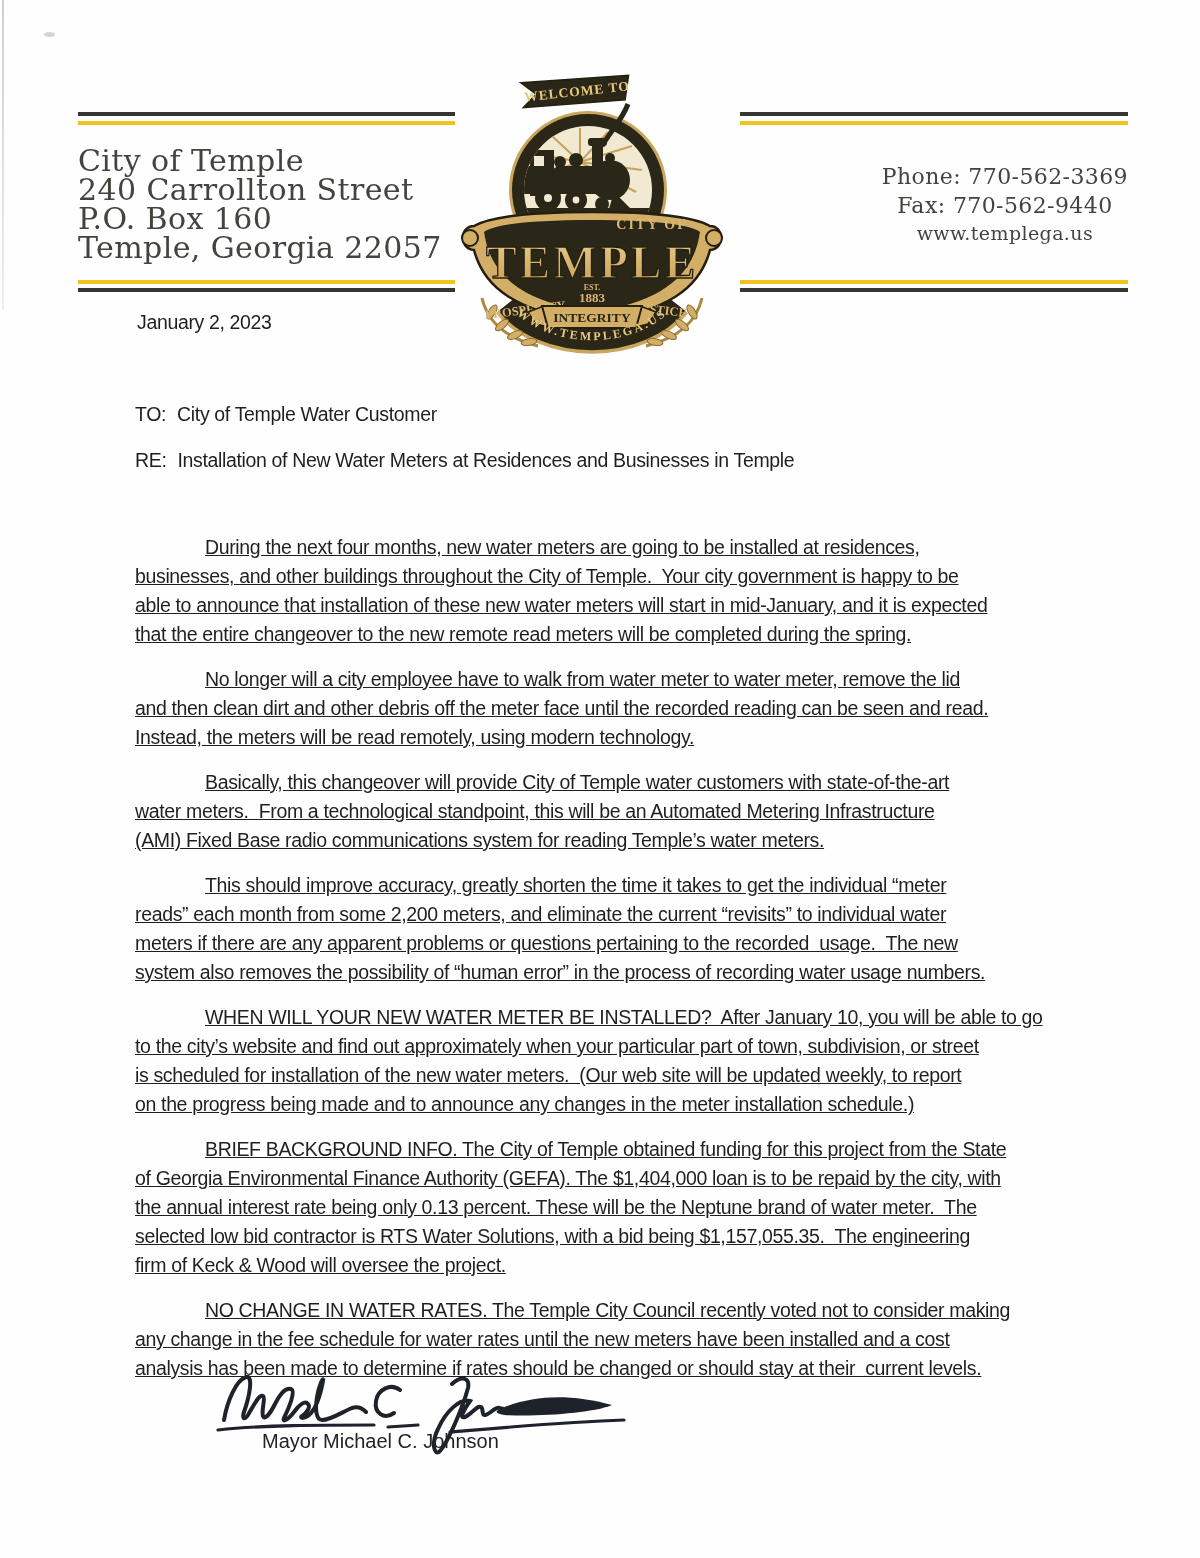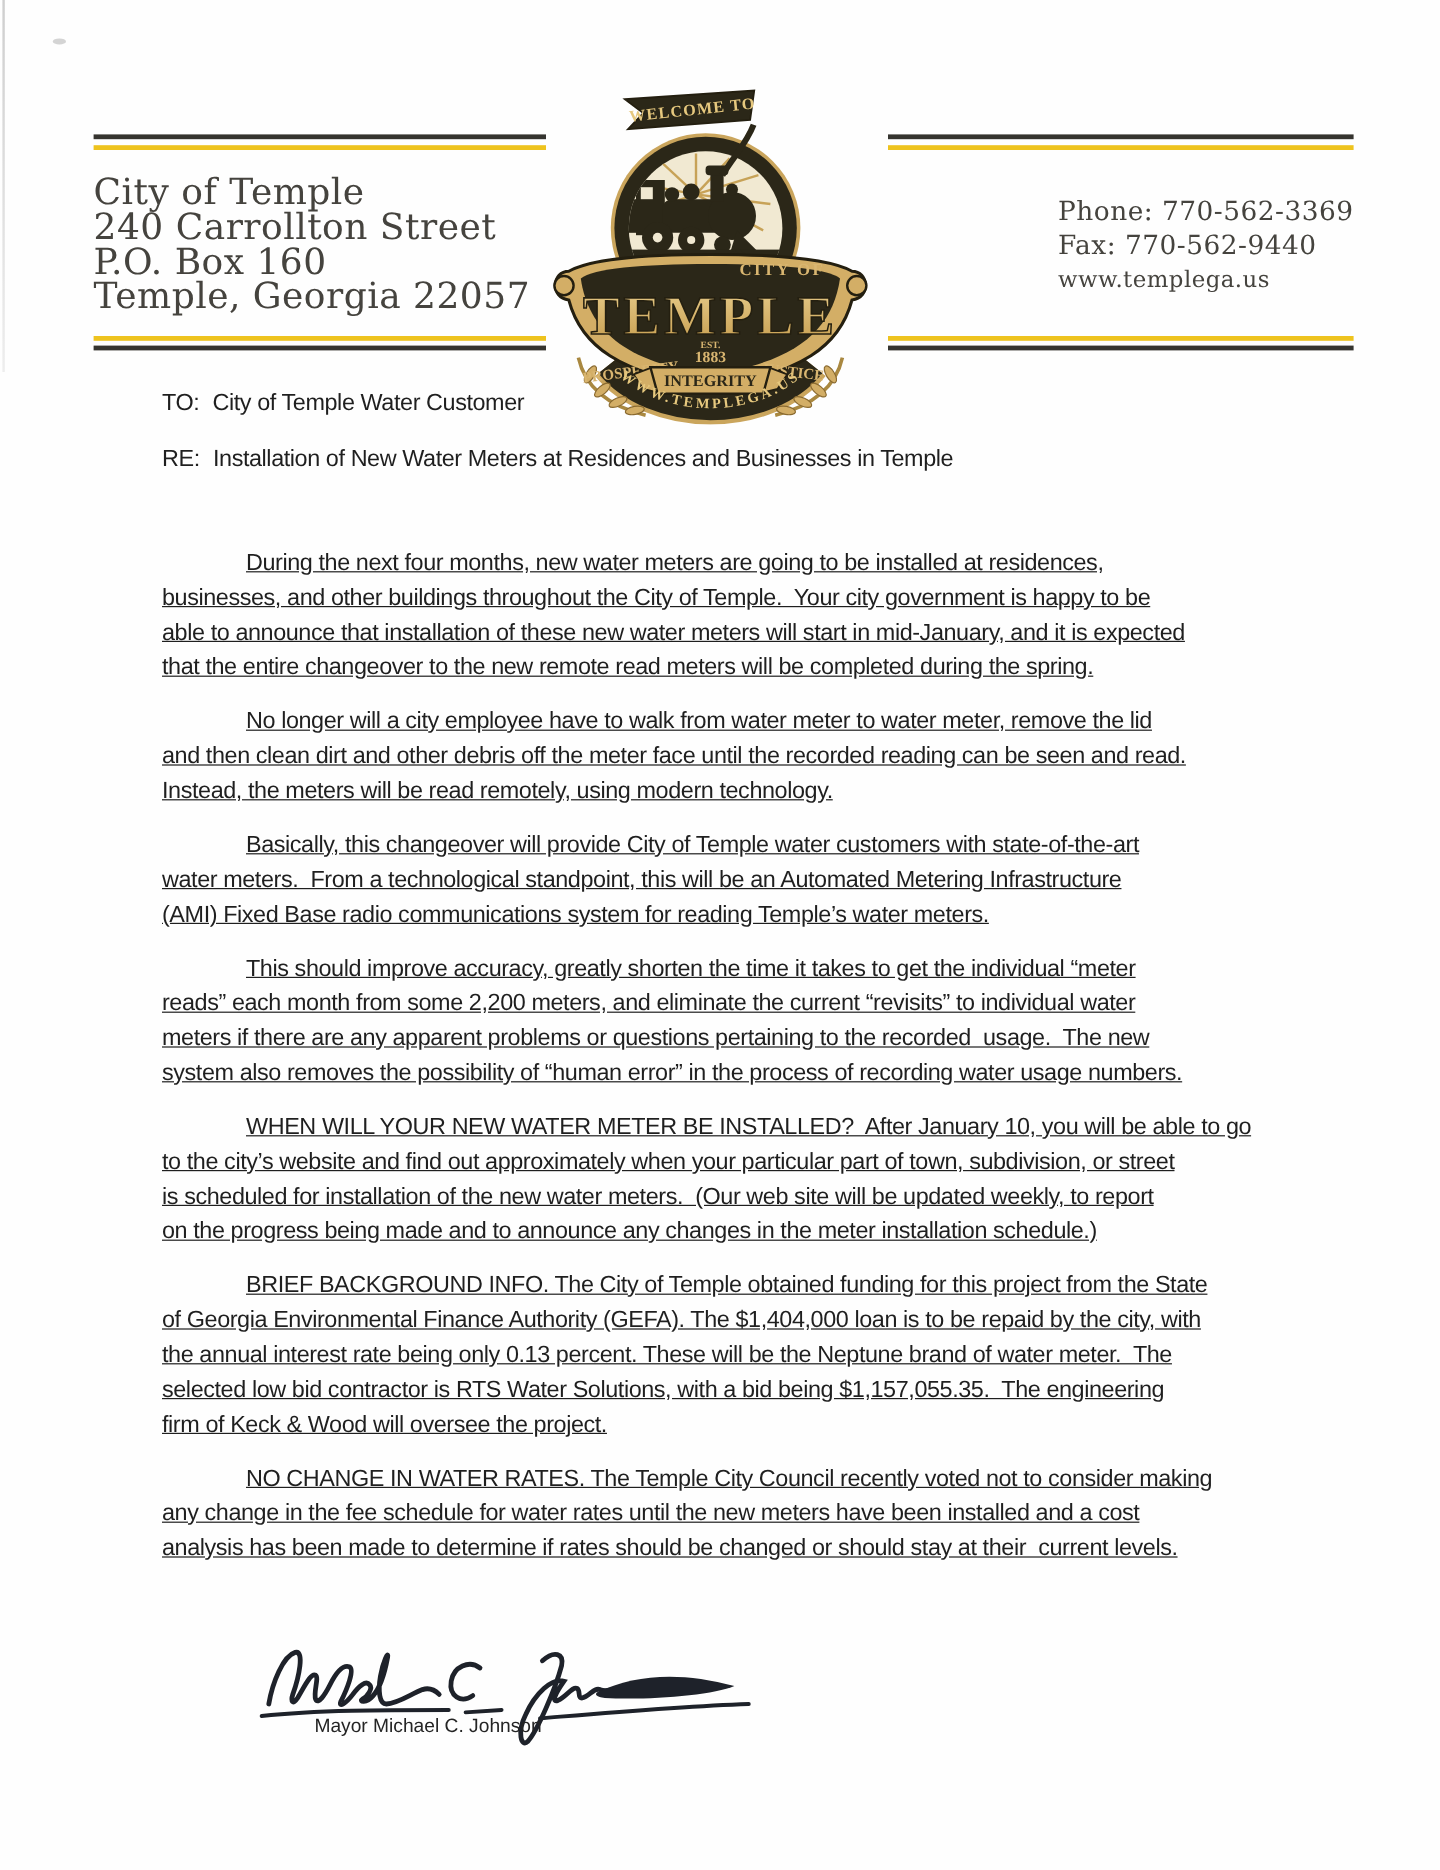--- a/index.html
+++ b/index.html
@@ -18,36 +18,36 @@
   .rule.black{background:#35342f;}
   .rule.gold{background:#eec31e;}
   .r-tl{left:78px; width:377px;}
   .r-tr{left:740px; width:388px;}
   .rule.top1{top:112px;} .rule.top2{top:121px;}
   .rule.bot1{top:280px;} .rule.bot2{top:288px;}
   
   .sender{position:absolute; left:78px; top:146px;
     font-family:"DejaVu Serif", serif; font-size:30px; line-height:29px;
     color:#45433e; letter-spacing:.4px;}
-  .contact{position:absolute; right:72px; top:162px; text-align:left;
+  .contact{position:absolute; right:72px; top:162px; text-align:center;
     font-family:"DejaVu Serif", serif; font-size:22px; line-height:29px;
     color:#45433e; letter-spacing:.4px;}
   .contact .www{font-size:19px; line-height:27px;}
   .seal{position:absolute; left:452px; top:62px; width:282px; height:292px;}
   
   .letter{position:absolute; left:135px; top:308px; width:1040px;
     font-size:19.5px; line-height:29px; letter-spacing:-.35px; color:#1f1f1f;}
   .date{margin:0 0 63px 2px;}
   .to-line{margin:14px 0 17px 0; white-space:pre;}
   .re-line{margin:0 0 58px 0; white-space:pre;}
   .to-line .lbl, .re-line .lbl{margin-right:11px;}
   .para{margin:0 0 16px 0; white-space:pre; text-indent:70px;text-decoration:underline;}
   
   .signature{position:absolute; left:200px; top:1350px; width:440px; height:115px;}
-  .signer{position:absolute; left:262px; top:1430px; font-size:16px; color:#242424;}
+  .signer{position:absolute; left:262px; top:1430px; font-size:20px; color:#242424;}
 </style>
 </head>
 <body>
 
 <div class="page">
 
   <div class="edge-line"></div>
   <div class="smudge"></div>
 
   <div class="rule black r-tl top1"></div>
@@ -166,20 +166,21 @@
       <polygon points="188,244 204,250 196,262 180,266" fill="#d3ae66" stroke="#241f10" stroke-width="1.5"></polygon>
       <polygon points="90,244 190,244 184,266 96,266" fill="#d3ae66" stroke="#241f10" stroke-width="2"></polygon>
       <text x="140" y="260" text-anchor="middle" font-family="Liberation Serif, serif" font-weight="bold" font-size="13.5" fill="#2b2718">INTEGRITY</text>
     </g>
     <text font-family="Liberation Serif, serif" font-weight="bold" font-size="12" fill="#e6c87e" letter-spacing="2.5">
       <textPath href="#arcPath" startOffset="50%" text-anchor="middle">WWW.TEMPLEGA.US</textPath>
     </text>
   </svg>
 
   <div class="letter">
+    <div class="date">January 2, 2023</div>
     <div class="to-line"><span class="lbl">TO:</span><span>City of Temple Water Customer</span></div>
     <div class="re-line"><span class="lbl">RE:</span><span>Installation of New Water Meters at Residences and Businesses in Temple</span></div>
     <p class="para">During the next four months, new water meters are going to be installed at residences,
 businesses, and other buildings throughout the City of Temple.  Your city government is happy to be
 able to announce that installation of these new water meters will start in mid-January, and it is expected
 that the entire changeover to the new remote read meters will be completed during the spring.</p>
     <p class="para">No longer will a city employee have to walk from water meter to water meter, remove the lid
 and then clean dirt and other debris off the meter face until the recorded reading can be seen and read.
 Instead, the meters will be read remotely, using modern technology.</p>
     <p class="para">Basically, this changeover will provide City of Temple water customers with state-of-the-art

